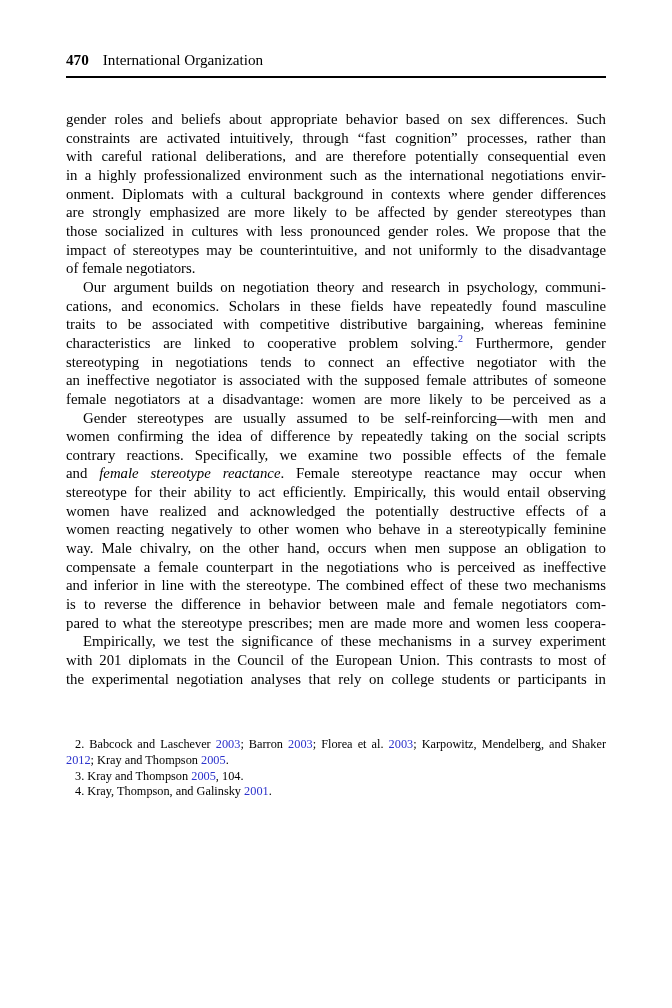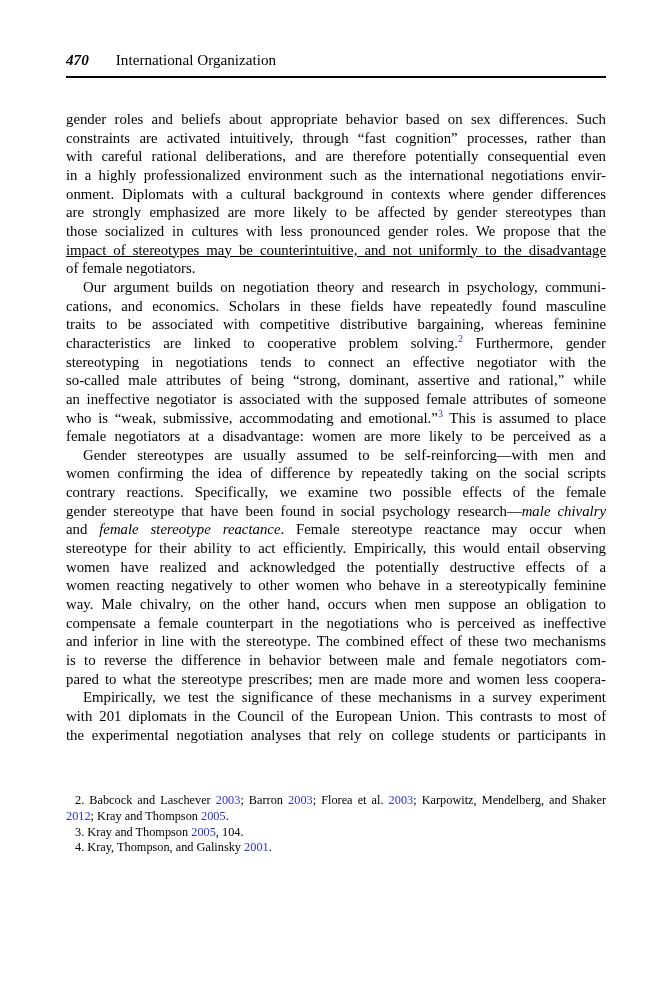--- a/index.html
+++ b/index.html
@@ -3,21 +3,21 @@
 <meta charset="utf-8">
 <style>
   html, body { margin: 0; padding: 0; background: #e8e8e8; }
   .page {
     width: 672px; height: 1008px; background: #ffffff; color: #000;
     font-family: "Liberation Serif", "DejaVu Serif", serif;
     overflow: hidden; position: relative; margin: 0 auto;
   }
   .content { margin-left: 66px; width: 540px; padding-top: 51px; }
   .running-header { font-size: 15.2px; line-height: 17px; }
-  .running-header .pagenum { font-weight: bold; margin-right: 27px; font-style: italic; }
+  .running-header .pagenum { font-weight: bold; margin-right: 14px; }
   .header-rule { height: 2px; background: #000; margin-top: 8px; width: 540px; }
   #body-container { margin-top: 32px; font-size: 14.8px; line-height: 18.65px; }
   .para { margin: 0; }
   .line { white-space: nowrap; overflow: hidden; }
   .lw { white-space: pre; }
   #body-container .indent { padding-left: 17px; }
   #footnotes-container { margin-top: 49px; font-size: 12.3px; line-height: 15.6px; }
   #footnotes-container .indent { padding-left: 9px; }
   .it { font-style: italic; }
   .fnref { color: var(--link, #2b32cc); font-size: 68%; line-height: 0; }
@@ -34,39 +34,36 @@
     <div class="header-rule"></div>
     <div id="body-container">
         <div class="para">
           <div class="line fit"><span class="lw" style="word-spacing: 4.59px;"><span>gender roles and beliefs about appropriate behavior based on sex differences. Such</span></span></div>
           <div class="line fit"><span class="lw" style="word-spacing: 5.64px;"><span>constraints are activated intuitively, through “fast cognition” processes, rather than</span></span></div>
           <div class="line fit"><span class="lw" style="word-spacing: 5.4px;"><span>with careful rational deliberations, and are therefore potentially consequential even</span></span></div>
           <div class="line fit"><span class="lw" style="word-spacing: 3.57px;"><span>in a highly professionalized environment such as the international negotiations envir-</span></span></div>
           <div class="line fit"><span class="lw" style="word-spacing: 4.27px;"><span>onment. Diplomats with a cultural background in contexts where gender differences</span></span></div>
           <div class="line fit"><span class="lw" style="word-spacing: 4.76px;"><span>are strongly emphasized are more likely to be affected by gender stereotypes than</span></span></div>
           <div class="line fit"><span class="lw" style="word-spacing: 4.13px;"><span>those socialized in cultures with less pronounced gender roles. We propose that the</span></span></div>
-          <div class="line fit"><span class="lw" style="word-spacing: 3.37px; text-decoration: underline;"><span>impact of stereotypes may be counterintuitive, and not uniformly to the disadvantage</span></span></div>
+          <div class="line fit"><span class="lw" style="word-spacing: 3.37px;"><span>impact of stereotypes may be counterintuitive, and not uniformly to the disadvantage</span></span></div>
           <div class="line last"><span class="lw"><span>of female negotiators.</span></span></div>
         </div>
         <div class="para">
           <div class="line indent fit"><span class="lw" style="word-spacing: 3.81px;"><span>Our argument builds on negotiation theory and research in psychology, communi-</span></span></div>
           <div class="line fit"><span class="lw" style="word-spacing: 5.92px;"><span>cations, and economics. Scholars in these fields have repeatedly found masculine</span></span></div>
           <div class="line fit"><span class="lw" style="word-spacing: 6.61px;"><span>traits to be associated with competitive distributive bargaining, whereas feminine</span></span></div>
           <div class="line fit"><span class="lw" style="word-spacing: 8.83px; text-align: center;"><span>characteristics are linked to cooperative problem solving.</span><sup class="fnref">2</sup><span> Furthermore, gender</span></span></div>
           <div class="line fit"><span class="lw" style="word-spacing: 8.74px;"><span>stereotyping in negotiations tends to connect an effective negotiator with the</span></span></div>
-          <div class="line fit"><span class="lw" style="word-spacing: 5.23px;"><span>so-called male attributes of being “strong, dominant, assertive and rational,” while</span></span></div>
           <div class="line fit"><span class="lw" style="word-spacing: 2.91px;"><span>an ineffective negotiator is associated with the supposed female attributes of someone</span></span></div>
-          <div class="line fit"><span class="lw" style="word-spacing: 3.01px;"><span>who is “weak, submissive, accommodating and emotional.”</span><sup class="fnref">3</sup><span> This is assumed to place</span></span></div>
           <div class="line fit"><span class="lw" style="word-spacing: 4.59px;"><span>female negotiators at a disadvantage: women are more likely to be perceived as a</span></span></div>
         </div>
         <div class="para">
           <div class="line indent fit"><span class="lw" style="word-spacing: 6.93px;"><span>Gender stereotypes are usually assumed to be self-reinforcing—with men and</span></span></div>
           <div class="line fit"><span class="lw" style="word-spacing: 4.35px;"><span>women confirming the idea of difference by repeatedly taking on the social scripts</span></span></div>
           <div class="line fit"><span class="lw" style="word-spacing: 7.53px;"><span>contrary reactions. Specifically, we examine two possible effects of the female</span></span></div>
-          <div class="line fit"><span class="lw" style="word-spacing: 3.38px;"><span>gender stereotype that have been found in social psychology research—</span><span class="it">male chivalry</span></span></div>
           <div class="line fit"><span class="lw" style="word-spacing: 8.17px;"><span>and </span><span class="it">female stereotype reactance</span><span>. Female stereotype reactance may occur when</span></span></div>
           <div class="line fit"><span class="lw" style="word-spacing: 3.83px;"><span>stereotype for their ability to act efficiently. Empirically, this would entail observing</span></span></div>
           <div class="line fit"><span class="lw" style="word-spacing: 7.35px;"><span>women have realized and acknowledged the potentially destructive effects of a</span></span></div>
           <div class="line fit"><span class="lw" style="word-spacing: 3.26px;"><span>women reacting negatively to other women who behave in a stereotypically feminine</span></span></div>
           <div class="line fit"><span class="lw" style="word-spacing: 4.45px;"><span>way. Male chivalry, on the other hand, occurs when men suppose an obligation to</span></span></div>
           <div class="line fit"><span class="lw" style="word-spacing: 4.11px;"><span>compensate a female counterpart in the negotiations who is perceived as ineffective</span></span></div>
           <div class="line fit"><span class="lw" style="word-spacing: 2.39px;"><span>and inferior in line with the stereotype. The combined effect of these two mechanisms</span></span></div>
           <div class="line fit"><span class="lw" style="word-spacing: 4.55px;"><span>is to reverse the difference in behavior between male and female negotiators com-</span></span></div>
           <div class="line fit"><span class="lw" style="word-spacing: 2.38px;"><span>pared to what the stereotype prescribes; men are made more and women less coopera-</span></span></div>
         </div>

